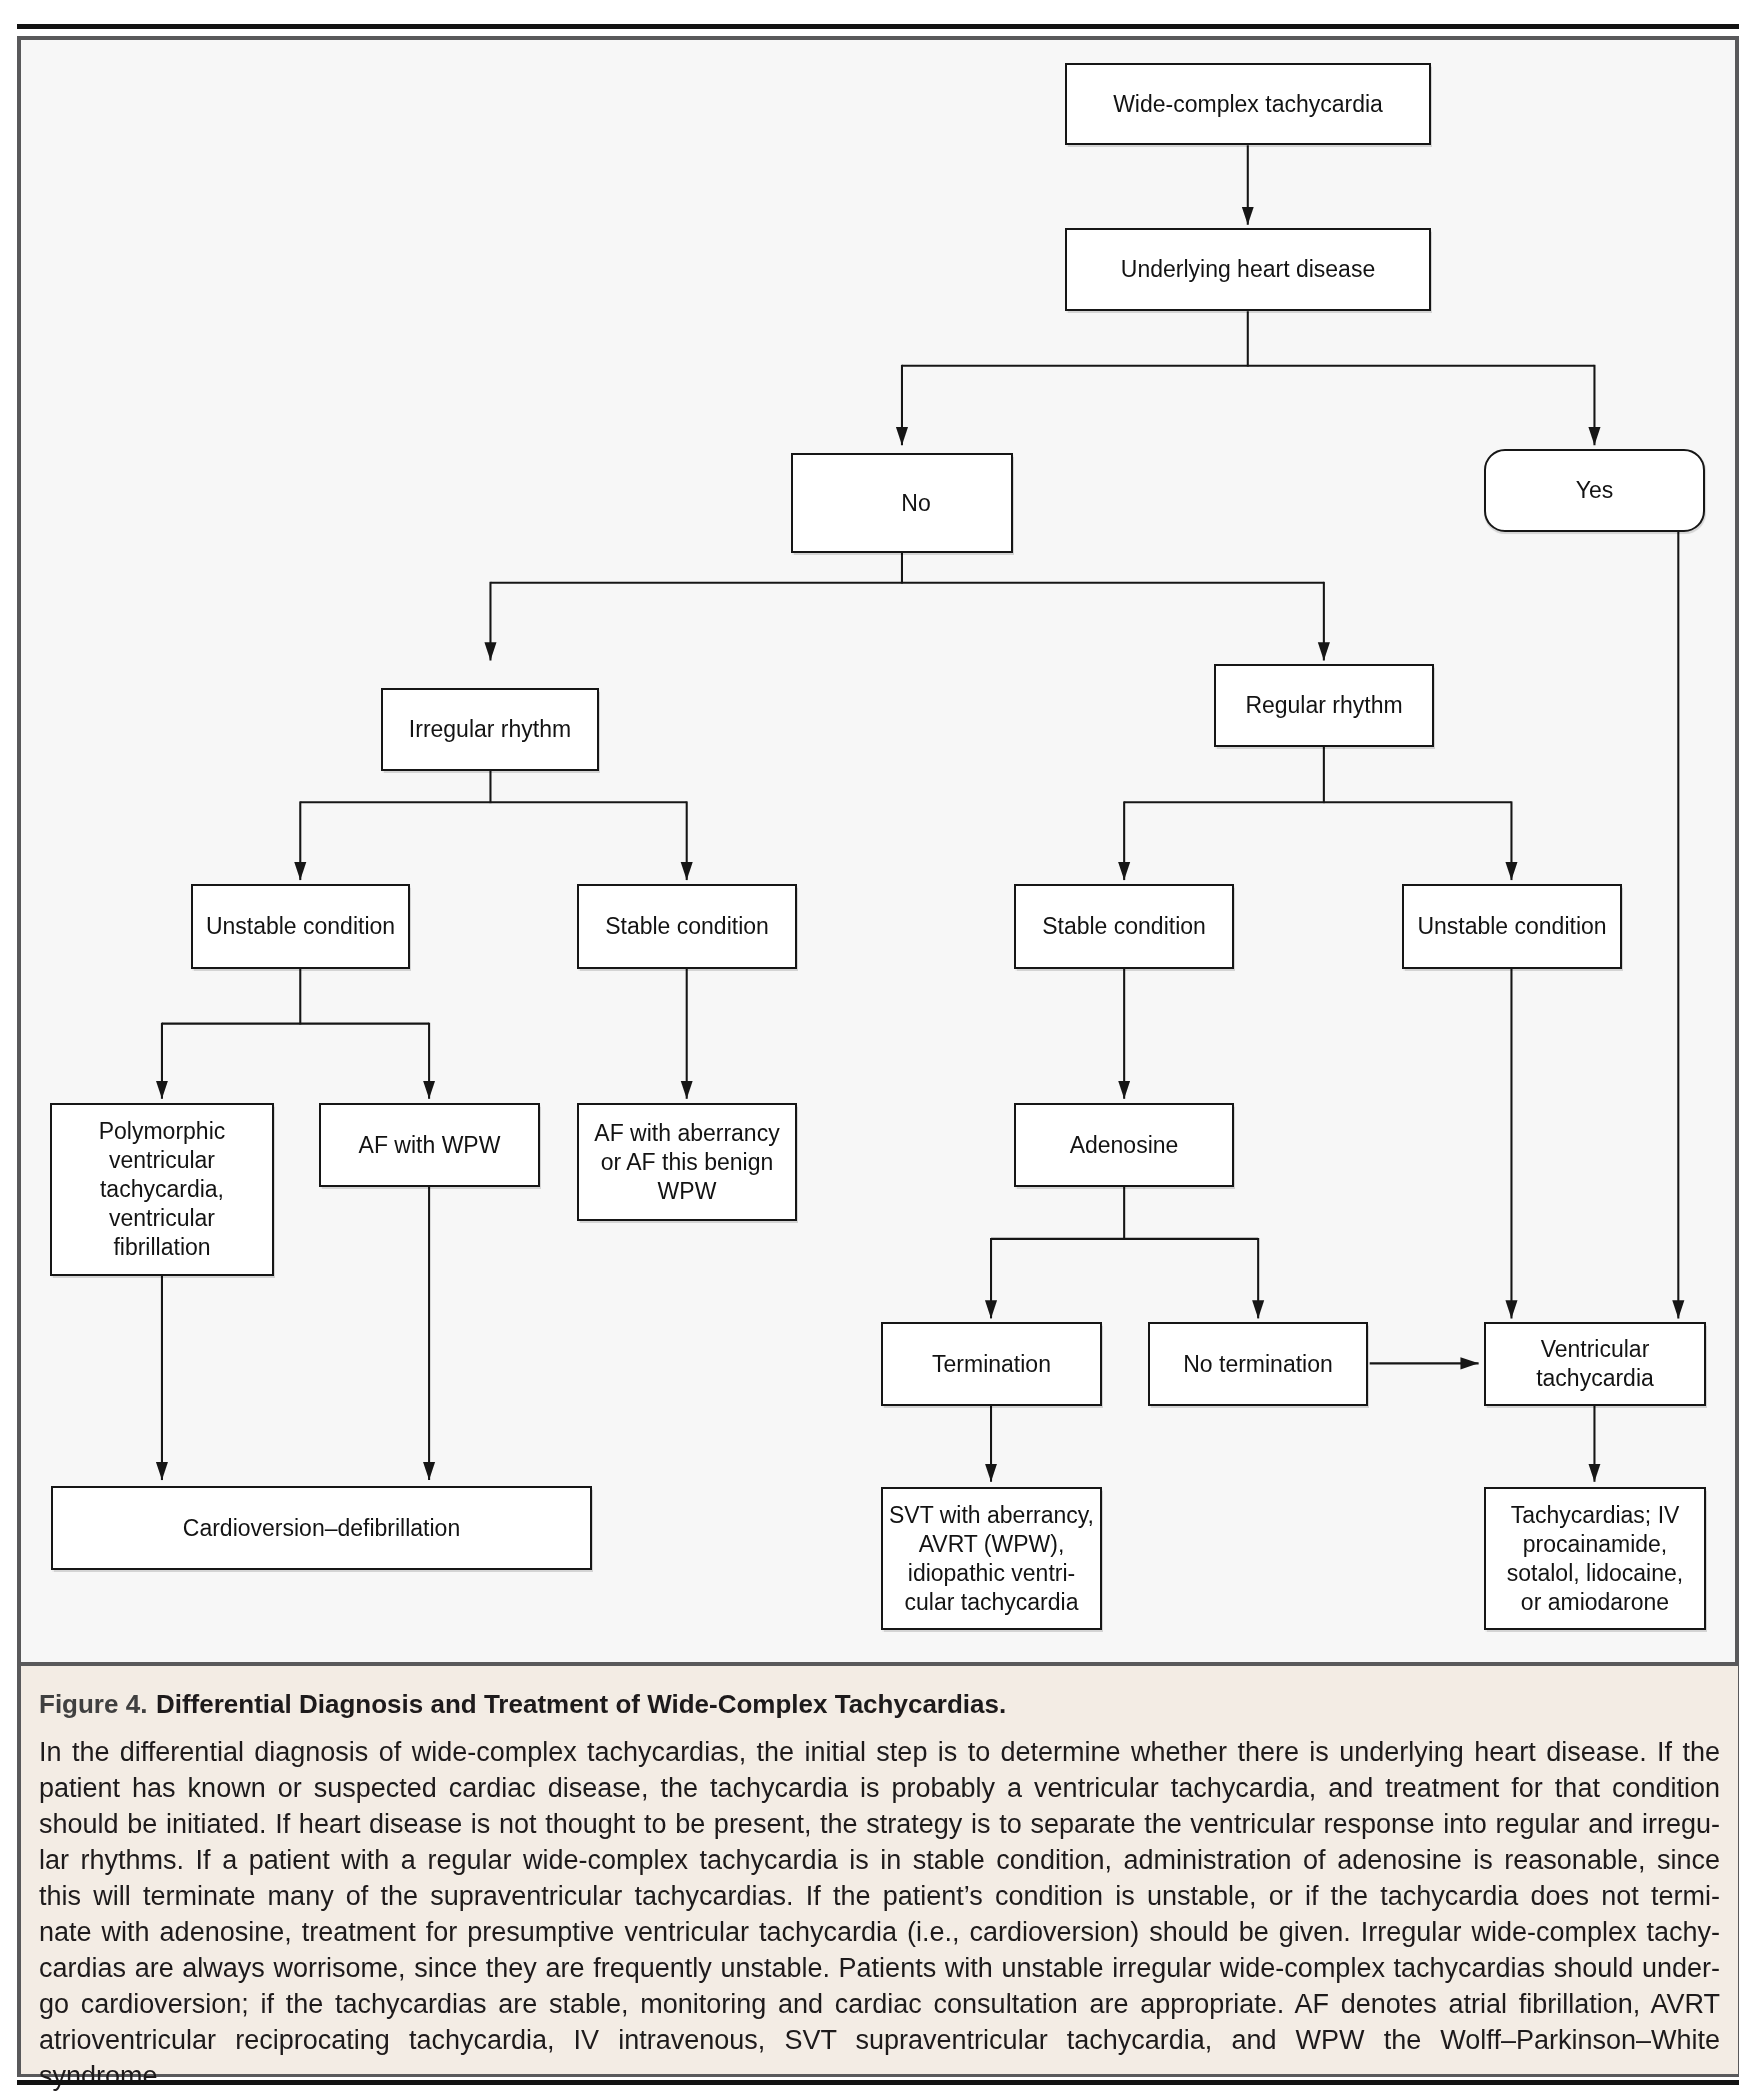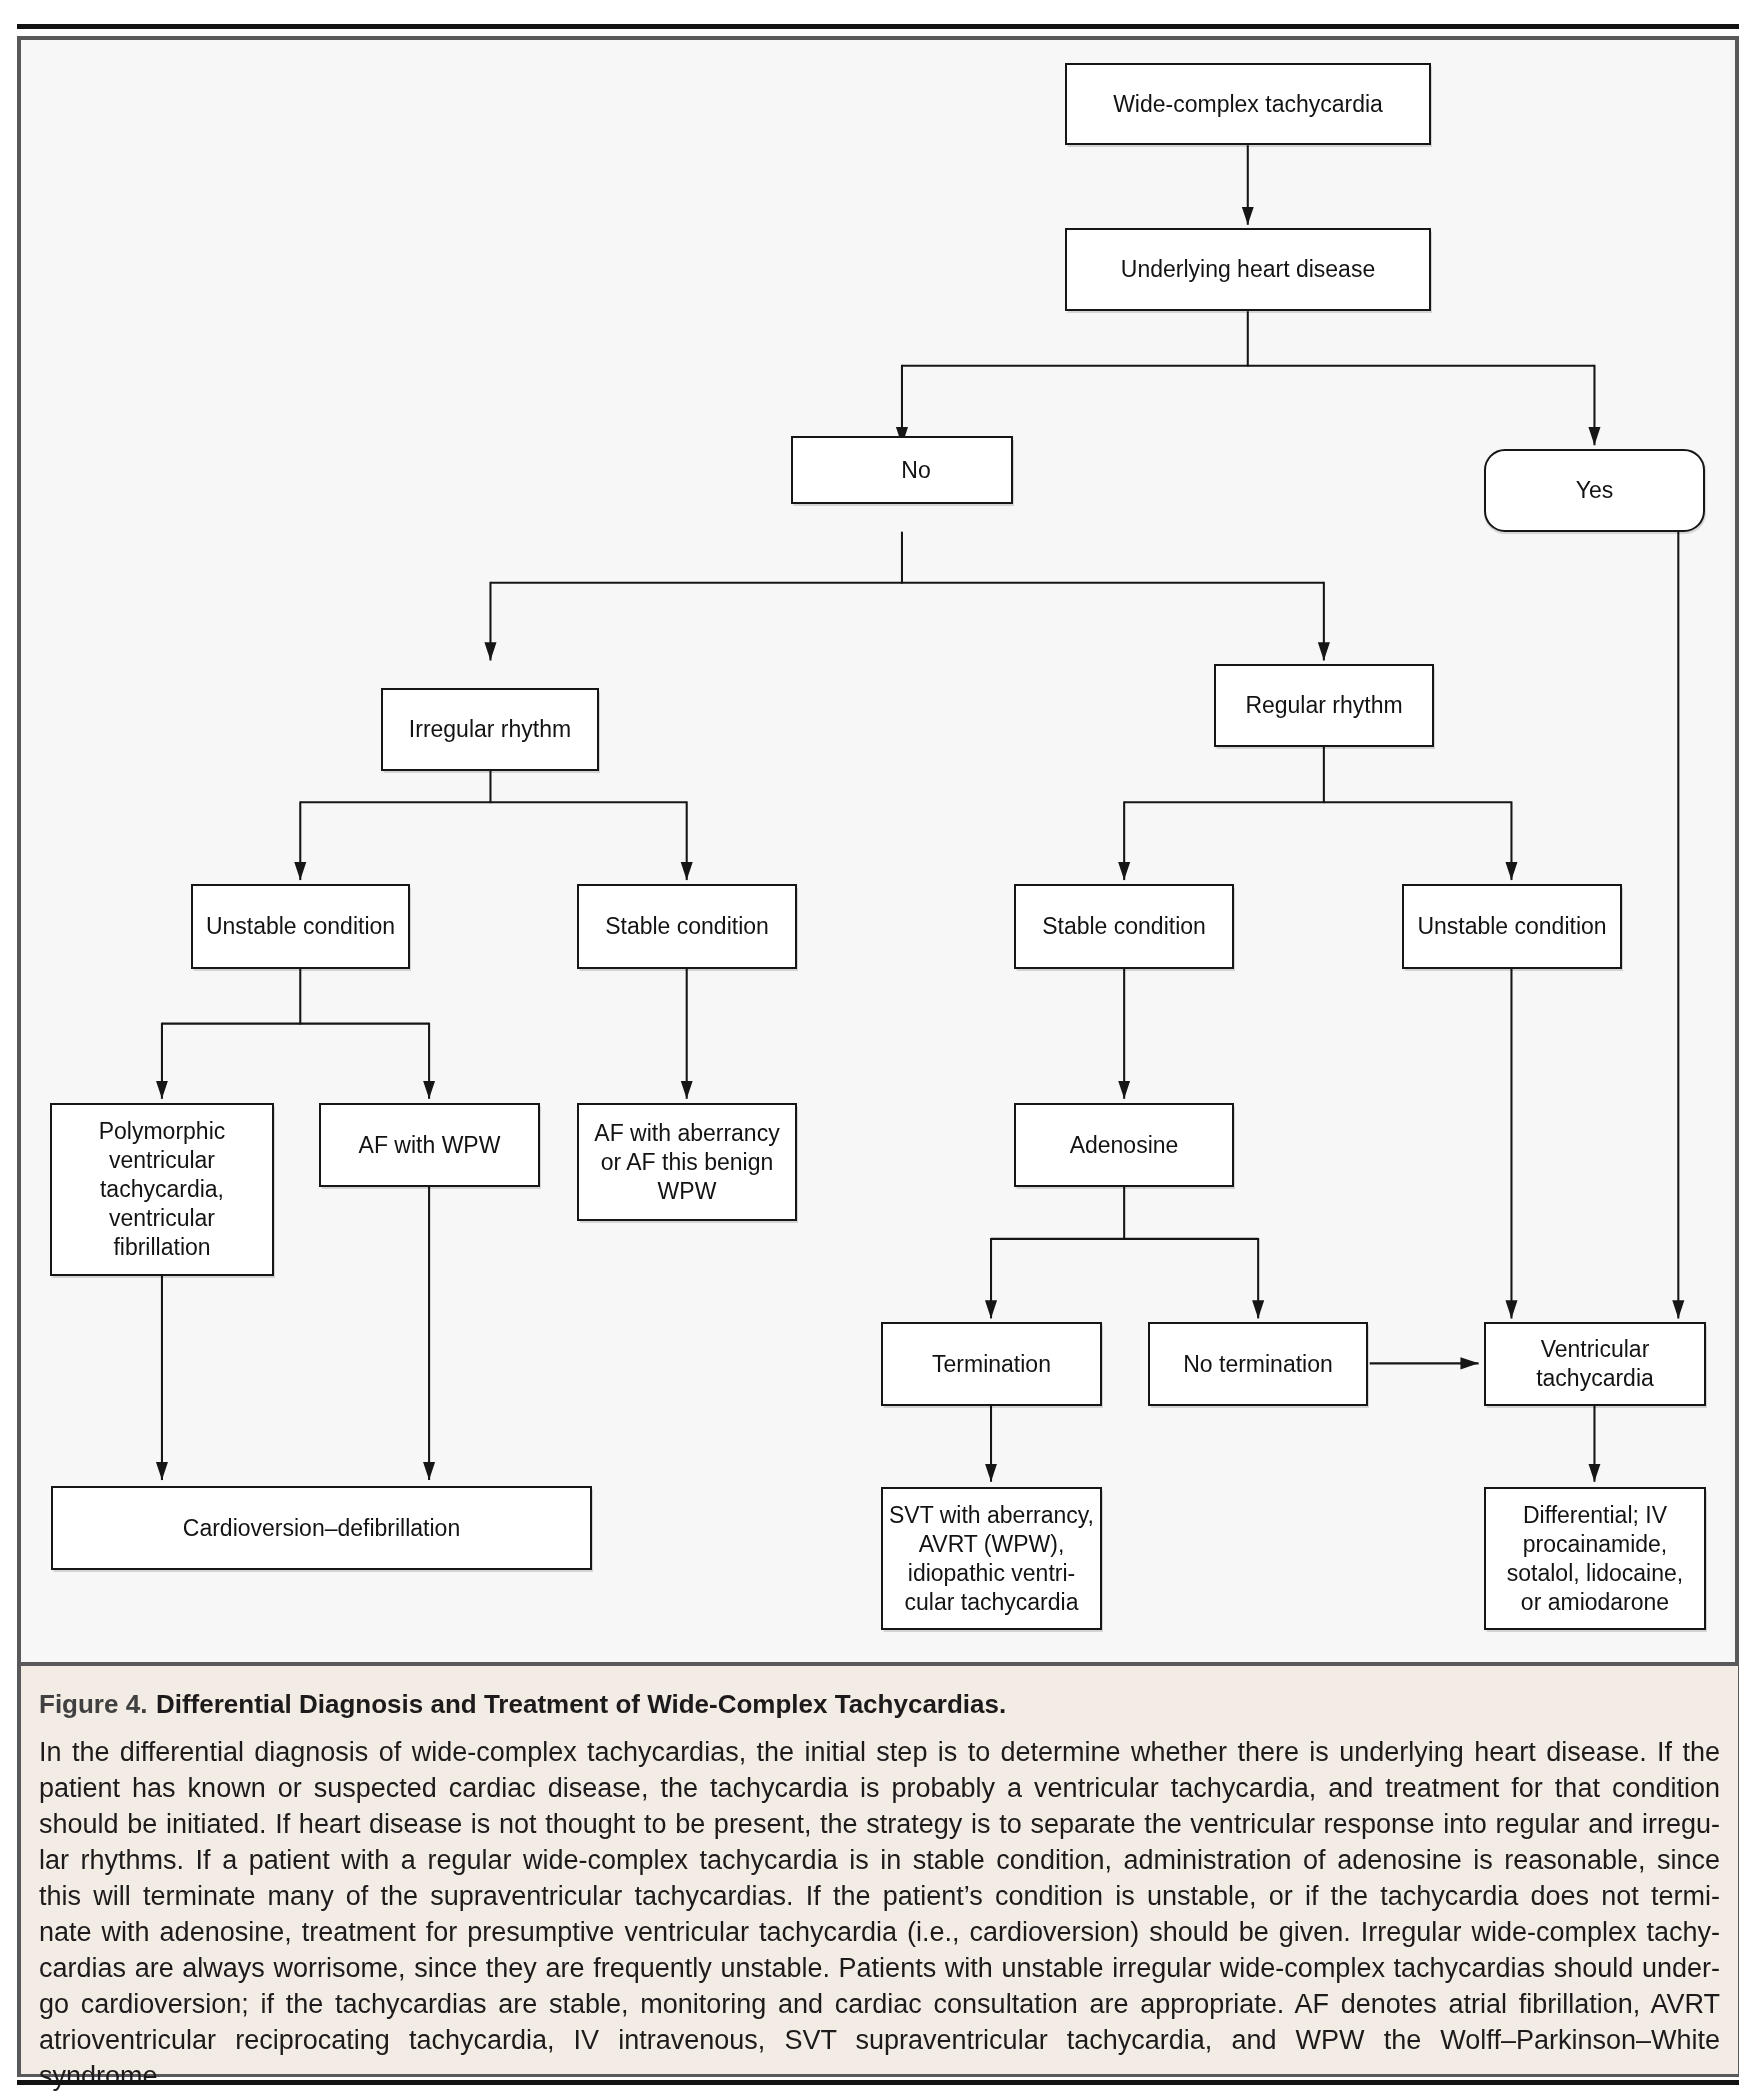--- a/index.html
+++ b/index.html
@@ -24,21 +24,21 @@
   .node{
     position:absolute;box-sizing:border-box;
     background:#ffffff;border:2.2px solid #161616;
     display:flex;flex-direction:column;align-items:center;justify-content:center;
     text-align:center;font-size:23px;line-height:29px;color:#131313;
     box-shadow:0.9px 1.7px 0.9px rgba(0,0,0,0.14);
   }
   .node .ln{display:block;white-space:nowrap;}
   #n-wide{left:1065px;top:63px;width:366px;height:82px;}
   #n-underlying{left:1065px;top:228px;width:366px;height:83px;}
-  #n-no{left:791px;top:436px;width:222px;height:68px;padding-left:28px;}
+  #n-no{left:791px;top:453px;width:222px;height:100px;padding-left:28px;}
   #n-yes{left:1484px;top:449px;width:221px;height:83px;border-radius:21px;}
   #n-irregular{left:381px;top:688px;width:218px;height:83px;}
   #n-regular{left:1214px;top:664px;width:220px;height:83px;}
   #n-unstable-l{left:191px;top:884px;width:219px;height:85px;}
   #n-stable-l{left:577px;top:884px;width:220px;height:85px;}
   #n-stable-r{left:1014px;top:884px;width:220px;height:85px;}
   #n-unstable-r{left:1402px;top:884px;width:220px;height:85px;}
   #n-poly{left:50px;top:1103px;width:224px;height:173px;}
   #n-afwpw{left:319px;top:1103px;width:221px;height:84px;}
   #n-afab{left:577px;top:1103px;width:220px;height:118px;}
@@ -185,21 +185,21 @@
   <div class="node" id="n-cardiodefib">
     <span class="ln">Cardioversion–defibrillation</span>
   </div>
   <div class="node" id="n-svt">
     <span class="ln">SVT with aberrancy,</span>
     <span class="ln">AVRT (WPW),</span>
     <span class="ln">idiopathic ventri-</span>
     <span class="ln">cular tachycardia</span>
   </div>
   <div class="node" id="n-cardioiv">
-    <span class="ln">Differential; IV</span>
+    <span class="ln">Tachycardias; IV</span>
     <span class="ln">procainamide,</span>
     <span class="ln">sotalol, lidocaine,</span>
     <span class="ln">or amiodarone</span>
   </div>
 
   <div class="caption">
     <div class="caption-title">
       <span class="fig-label">Figure 4.</span><span>Differential Diagnosis and Treatment of Wide-Complex Tachycardias.</span>
     </div>
     <div class="caption-body">

